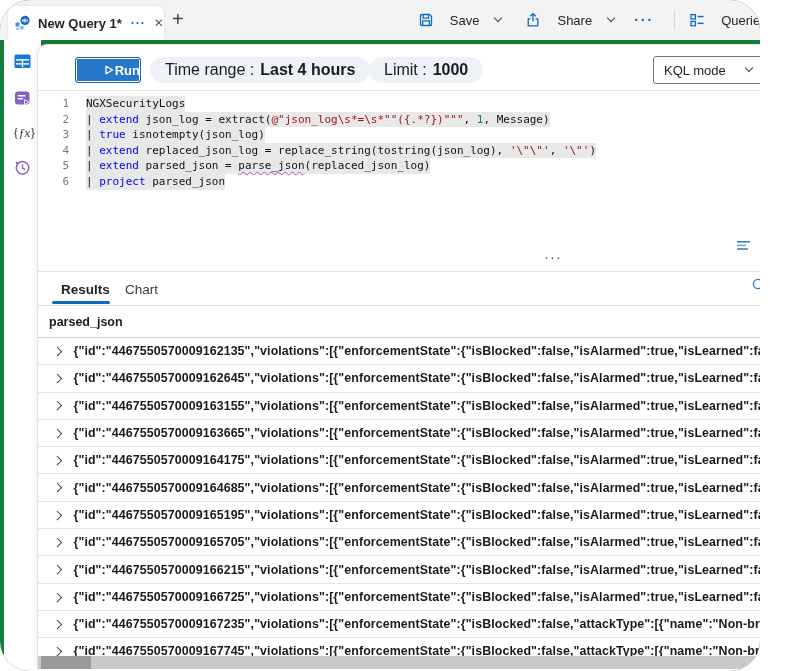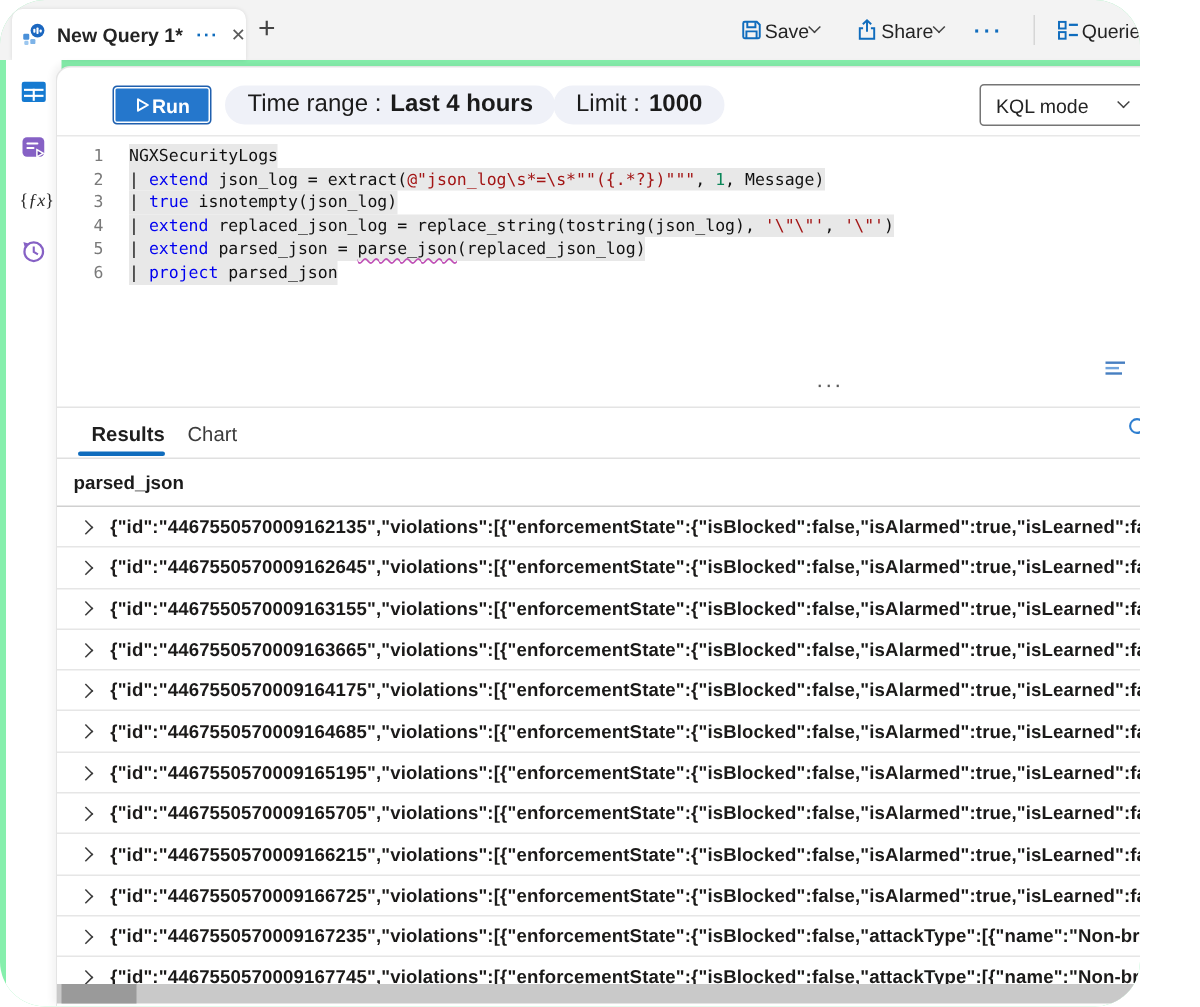--- a/index.html
+++ b/index.html
@@ -1,29 +1,29 @@
 <!DOCTYPE html>
 <html><head>
 <meta charset="utf-8">
 <style>
   * { margin:0; padding:0; box-sizing:border-box; }
   html,body { background:#fff; }
   body { font-family:"Liberation Sans", sans-serif; }
-  #screen { position:relative; width:760px; height:671px; background:#86efac; overflow:hidden;border-radius:30px; }
+  #screen { position:relative; width:760px; height:671px; background:#15803d; overflow:hidden;border-radius:30px; }
 
   
   #tabstrip { position:absolute; left:0; top:0; width:800px; height:40px; background:#f3f3f3; }
   #query-tab { position:absolute; left:8px; top:6px; width:156px; height:34px; background:#fff;
     border-radius:7px 7px 0 0; box-shadow:0 0 3px rgba(0,0,0,.10); display:flex; align-items:center; }
   .tab-title { font-size:13px; font-weight:700; color:#242424; margin-left:7px; white-space:nowrap; }
   .tab-dots { color:#0f6cbd; font-weight:700; font-size:12px; letter-spacing:1px; margin-left:9px; cursor:pointer; }
   .tab-close { color:#5c5c5c; font-size:12px; margin-left:8px; cursor:pointer; }
   #new-tab-btn { position:absolute; left:172px; top:8px; font-size:20px; font-weight:300; color:#444; cursor:pointer; }
   #top-actions { position:absolute; right:8px; top:0; height:40px; display:flex; align-items:center; }
-  .act-group { display:flex; align-items:center; gap:1px; cursor:pointer; }
+  .act-group { display:flex; align-items:center; gap:16px; cursor:pointer; }
   .act-label { font-size:13px; color:#242424; }
   .chev { display:inline-block; width:6px; height:6px; border-right:1.4px solid #424242; border-bottom:1.4px solid #424242;
     transform:rotate(45deg); margin-top:-4px; }
   .act-sep { width:1px; height:20px; background:#d6d6d6; margin:0 14px; }
   .blue-dots { color:#0f6cbd; font-weight:700; font-size:14px; letter-spacing:2px; margin:0 6px 0 20px; cursor:pointer; }
   .mr24 { margin-right:24px; }
 
   
   #rail { position:absolute; left:4px; top:40px; width:37px; height:631px; background:#fff; }
   .rail-icon { position:absolute; left:9px; width:20px; height:20px; cursor:pointer; }
@@ -31,21 +31,21 @@
   .fx-icon i { font-style:italic; }
 
   
   #card { position:absolute; left:37px; top:44px; width:763px; height:627px; background:#fff;
     border-left:1px solid #e4e4e4; border-top:1px solid #e4e4e4; border-top-left-radius:10px;
     box-shadow:-2px -2px 5px rgba(0,0,0,.05); }
 
   
   #run-button { position:absolute; left:37px; top:12px; width:66px; height:26px; background:#2577cc;
     border:1px solid #1f5fae; box-shadow:inset 0 0 0 1px #fff; border-radius:3px; display:flex; align-items:center;
-    justify-content:center; gap:0; color:#fff; font-size:13px; font-weight:600; cursor:pointer; }
+    justify-content:flex-end; gap:0; color:#fff; font-size:13px; font-weight:600; cursor:pointer; }
   .pill { position:absolute; top:12px; height:26px; background:#eff1f8; border-radius:13px; display:flex;
     align-items:center; padding:0 15px; font-size:16px; color:#1b1b1b; white-space:nowrap; cursor:pointer; }
   #time-pill { left:112px; }
   #limit-pill { left:331px; }
   .pill b { font-weight:700; margin-left:6px; }
   #mode-select { position:absolute; right:37px; top:11px; width:110px; height:28px; border:1px solid #757575;
     border-radius:3px; display:flex; align-items:center; justify-content:space-between; padding:0 10px;
     font-size:13px; color:#242424; background:#fff; cursor:pointer; }
   #toolbar-divider { position:absolute; left:0; top:45px; width:100%; height:1px; background:#e8e8e8; }
 

